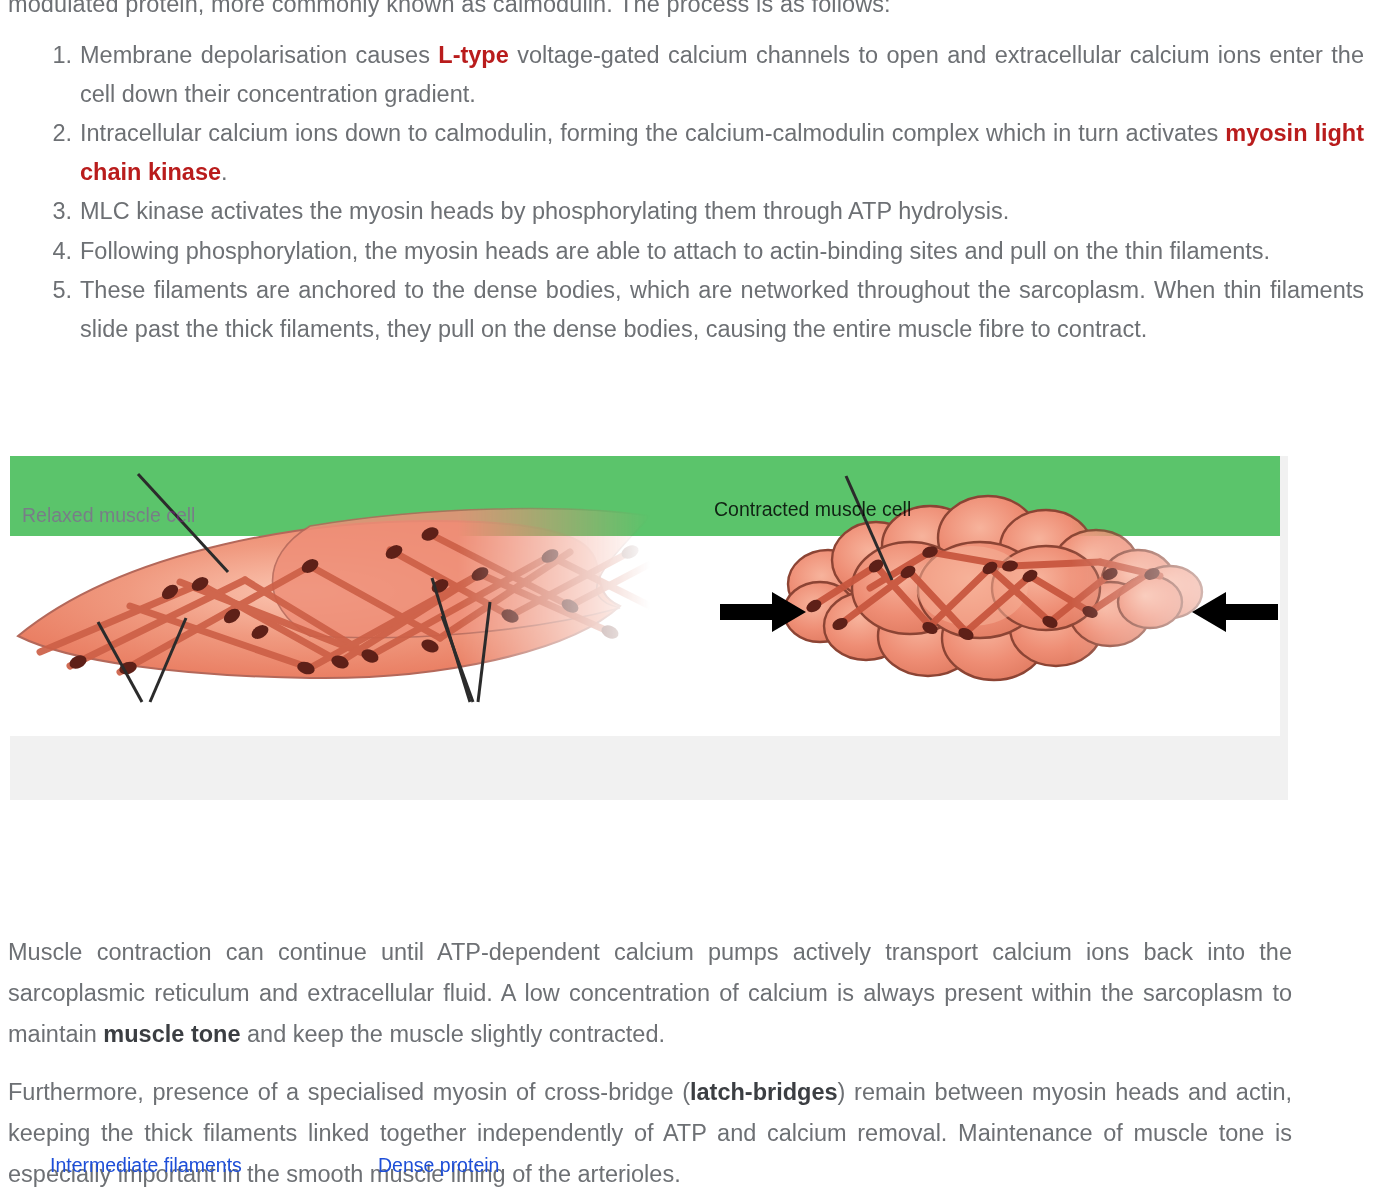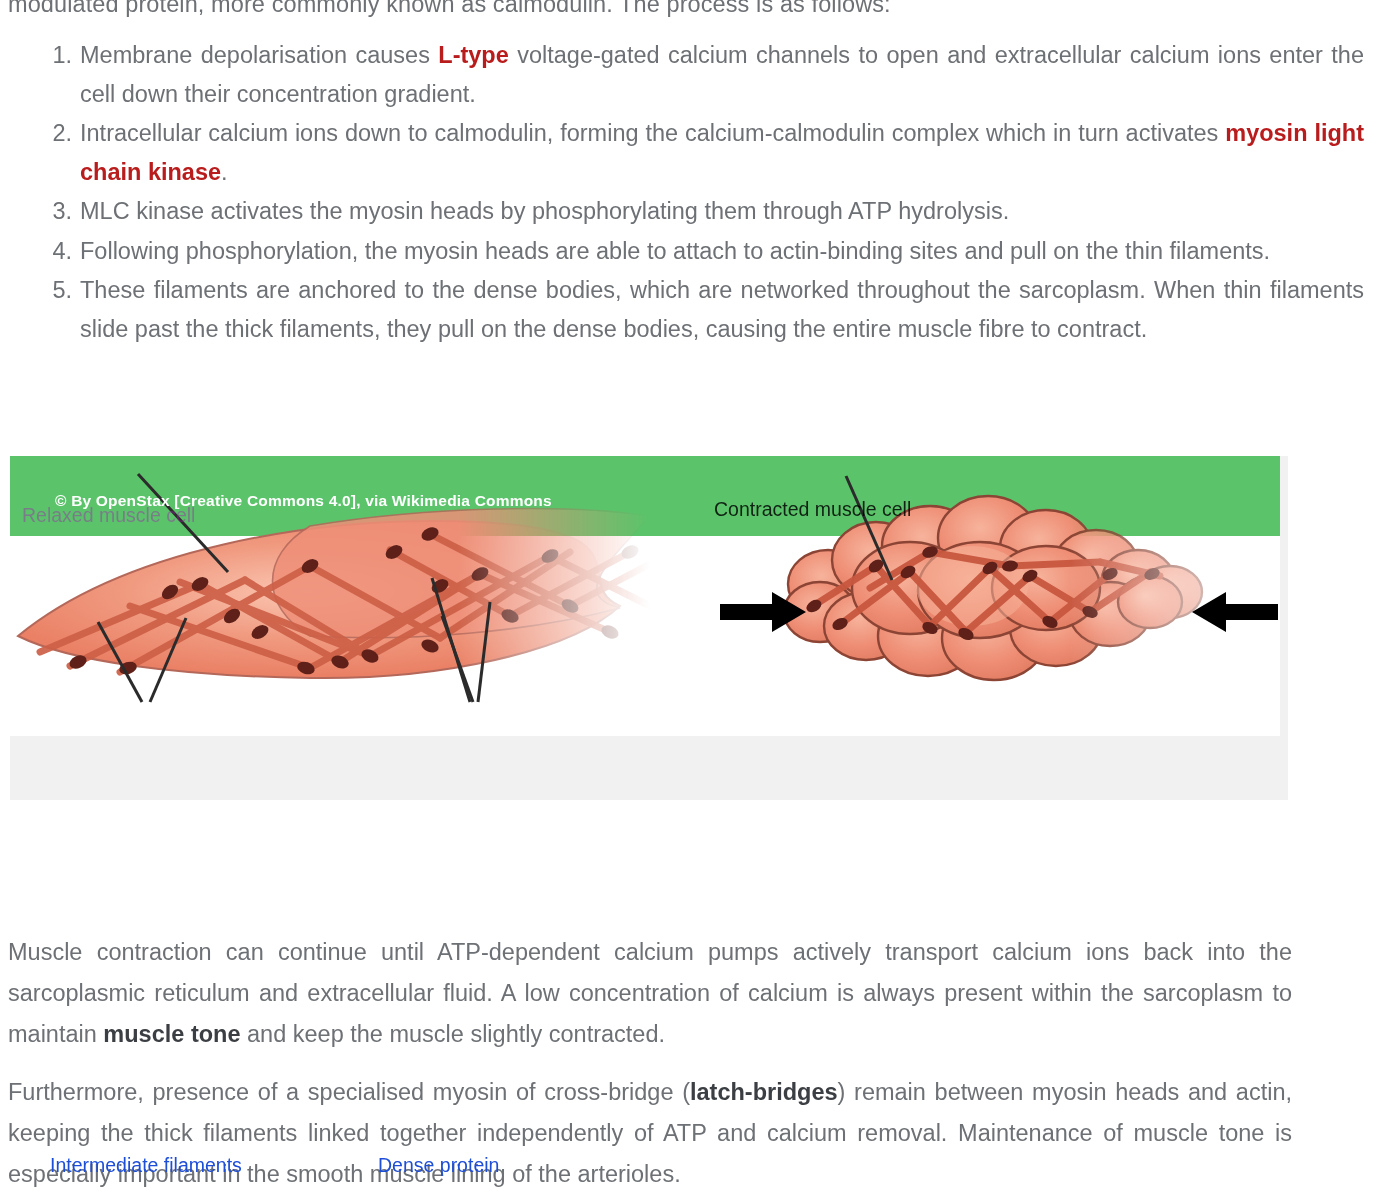--- a/index.html
+++ b/index.html
@@ -347,21 +347,20 @@
         <g fill="#000000">
           <path d="M 710 148 L 762 148 L 762 136 L 796 156 L 762 176 L 762 164 L 710 164 Z"></path>
         </g>
         <g fill="#000000">
           <path d="M 1268 148 L 1216 148 L 1216 136 L 1182 156 L 1216 176 L 1216 164 L 1268 164 Z"></path>
         </g>
       </svg>
 
       <div class="cell-caption cap-relaxed">Relaxed muscle cell</div>
       <div class="cell-caption cap-contracted">Contracted muscle cell</div>
-      <div class="attribution">©  By OpenStax [Creative Commons 4.0], via Wikimedia Commons</div>
     </div>
 
     <div class="fig-label lbl-intermediate">Intermediate filaments</div>
     <div class="fig-label lbl-dense">Dense protein</div>
 
   </div>
 
 
   <p class="body p2">
     <span>Muscle contraction can continue until ATP-dependent calcium pumps actively transport calcium ions back into the sarcoplasmic reticulum and extracellular fluid. A low concentration of calcium is always present within the sarcoplasm to maintain </span><b>muscle tone</b><span> and keep the muscle slightly contracted.</span>

